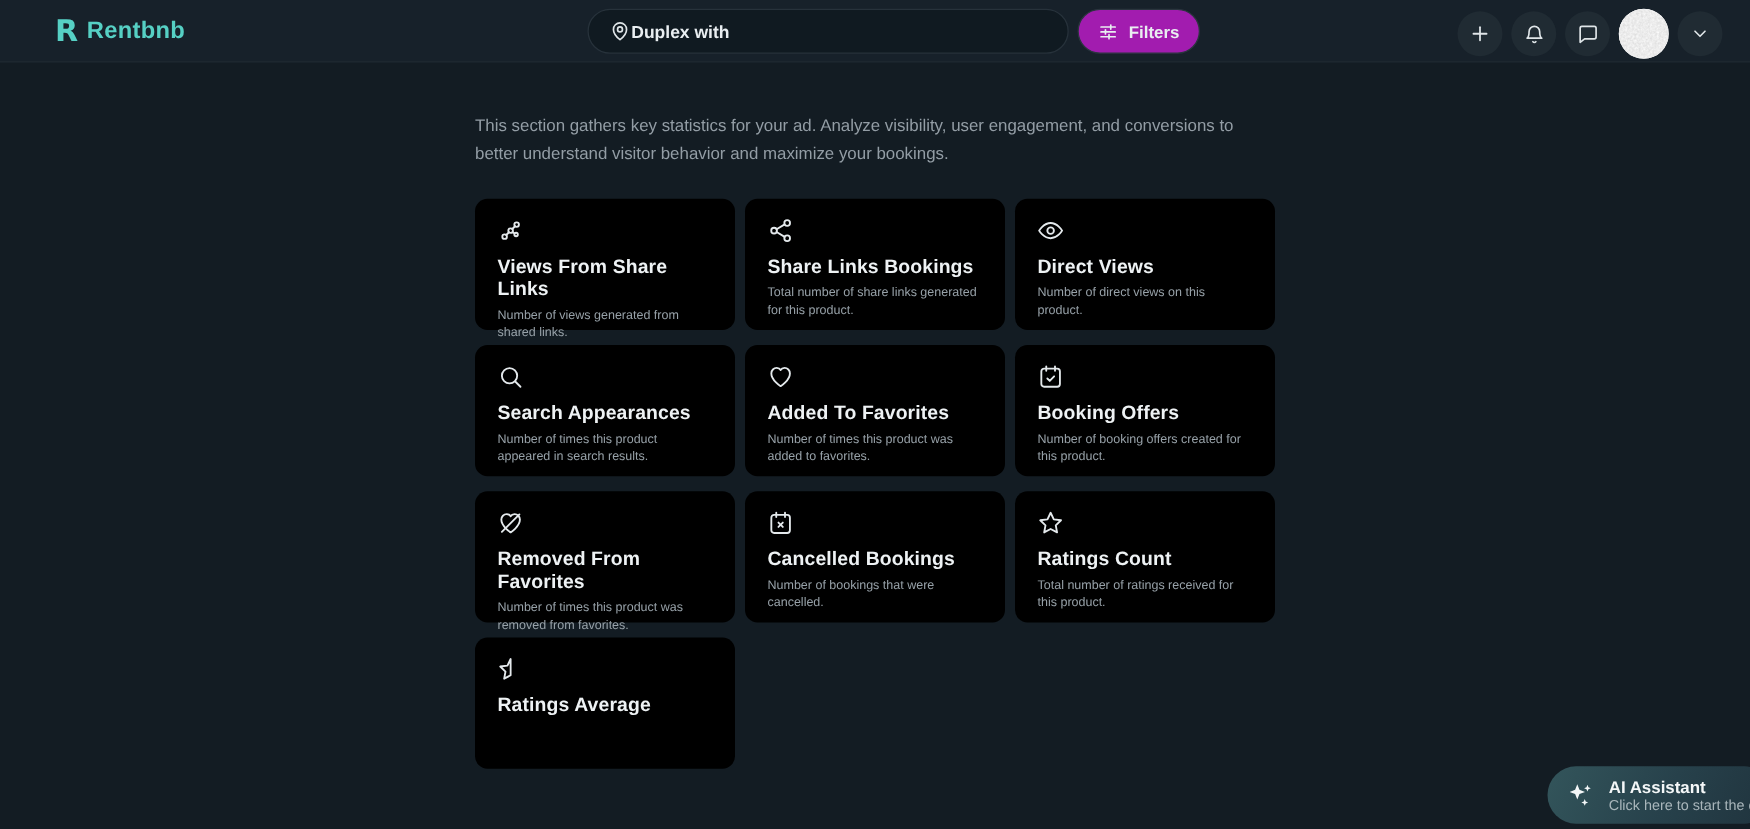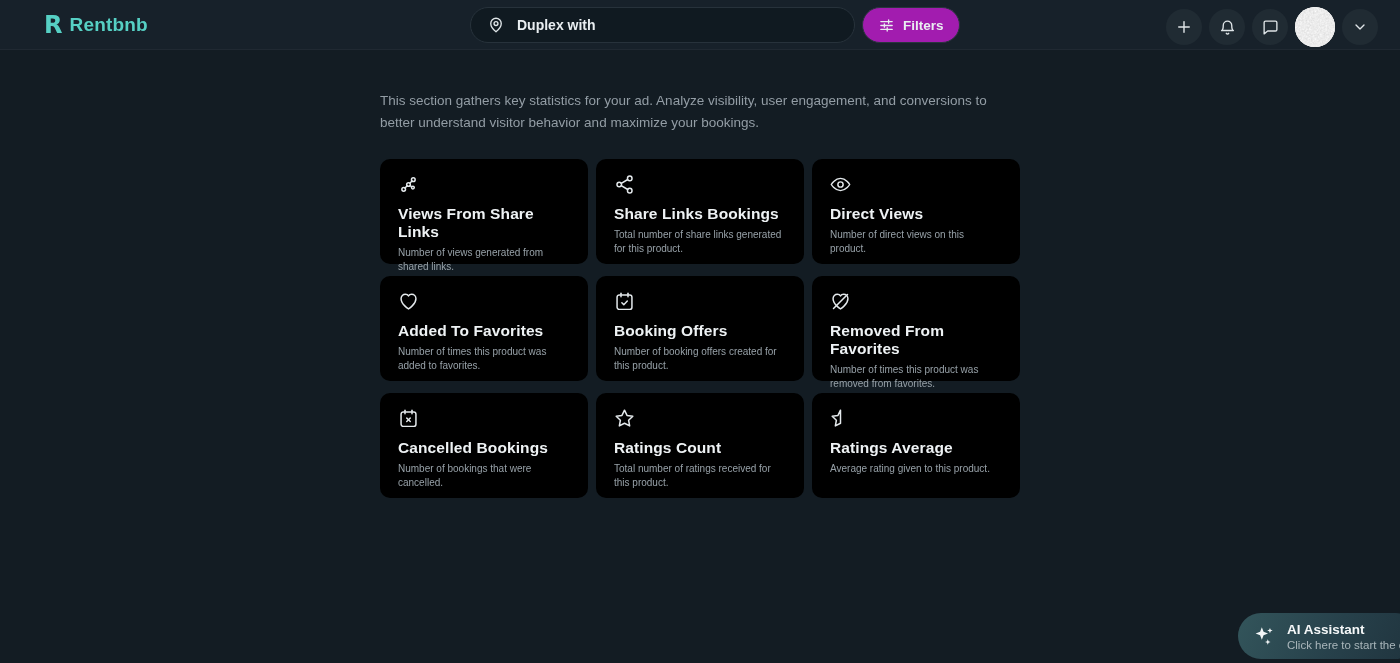--- a/index.html
+++ b/index.html
@@ -25,21 +25,21 @@
   .logo-mark {
     color:#56d0c4; font-weight:bold; font-size:24px; line-height:26px;
     font-family:"DejaVu Sans",sans-serif;
     position:relative;
   }
   .logo-text { color:#56d0c4; font-weight:bold; font-size:19px; letter-spacing:.2px; }
 
   .search-pill {
     position:absolute; left:470px; top:7px; width:385px; height:36px;
     background:#101a21; border:1px solid #27323b; border-radius:18px;
-    display:flex; align-items:center; gap:12px; padding:0 16px;
+    display:flex; align-items:center; padding:0 16px;
   }
   .search-pill input {
     background:transparent; border:none; outline:none;
     color:#e9eef1; font-size:14px; font-weight:600; width:100%;
     font-family:"Liberation Sans","DejaVu Sans",sans-serif;
   }
   .filters-btn {
     position:absolute; left:862px; top:7px; height:36px;
     background:#a21caf; border:1px solid #2a353e; border-radius:18px;
     display:flex; align-items:center; gap:8px; padding:0 15px;
@@ -211,20 +211,30 @@
       <span class="card-icon">
         <svg width="21" height="21" viewBox="0 0 24 24" fill="none" stroke="currentColor" stroke-width="1.7" stroke-linecap="round" stroke-linejoin="round">
           <path d="M1.5 12S5.5 5 12 5s10.5 7 10.5 7-4 7-10.5 7S1.5 12 1.5 12z"></path>
             <circle cx="12" cy="12" r="3"></circle>
         </svg>
       </span>
       <div class="card-title">Direct Views</div>
       <div class="card-desc">Number of direct views on this product.</div>
     </div>
 
+    <div class="card">
+      <span class="card-icon">
+        <svg width="21" height="21" viewBox="0 0 24 24" fill="none" stroke="currentColor" stroke-width="1.7" stroke-linecap="round">
+          <circle cx="11" cy="11" r="7"></circle>
+            <line x1="16.2" y1="16.2" x2="21" y2="21"></line>
+        </svg>
+      </span>
+      <div class="card-title">Search Appearances</div>
+      <div class="card-desc">Number of times this product appeared in search results.</div>
+    </div>
 
     <div class="card">
       <span class="card-icon">
         <svg width="21" height="21" viewBox="0 0 24 24" fill="none" stroke="currentColor" stroke-width="1.7" stroke-linecap="round" stroke-linejoin="round">
           <path d="M12 20.5S3.5 15 3.5 8.8C3.5 6 5.7 3.8 8.4 3.8c1.5 0 2.9.7 3.6 1.9.7-1.2 2.1-1.9 3.6-1.9 2.7 0 4.9 2.2 4.9 5 0 6.2-8.5 11.7-8.5 11.7z"></path>
         </svg>
       </span>
       <div class="card-title">Added To Favorites</div>
       <div class="card-desc">Number of times this product was added to favorites.</div>
     </div>
@@ -277,21 +287,20 @@
       <div class="card-desc">Total number of ratings received for this product.</div>
     </div>
 
     <div class="card">
       <span class="card-icon">
         <svg width="21" height="21" viewBox="0 0 24 24" fill="none" stroke="currentColor" stroke-width="1.7" stroke-linecap="round" stroke-linejoin="round">
           <path d="M12 2.5v14.9l-5.9 3.1 1.2-6.5-4.8-4.6 6.6-.9z"></path>
         </svg>
       </span>
       <div class="card-title">Ratings Average</div>
-      <div class="card-desc">Average rating given to this product.</div>
     </div>
 
   </div>
 </div>
 
 <div class="ai-panel">
   <span>
     <svg width="26" height="26" viewBox="0 0 24 24" fill="#f4f7f8">
       <path d="M10 4l1.6 4.1L15.7 9.7l-4.1 1.6L10 15.4l-1.6-4.1L4.3 9.7l4.1-1.6z"></path>
       <path d="M17.5 4.5l.7 1.8 1.8.7-1.8.7-.7 1.8-.7-1.8-1.8-.7 1.8-.7z"></path>

